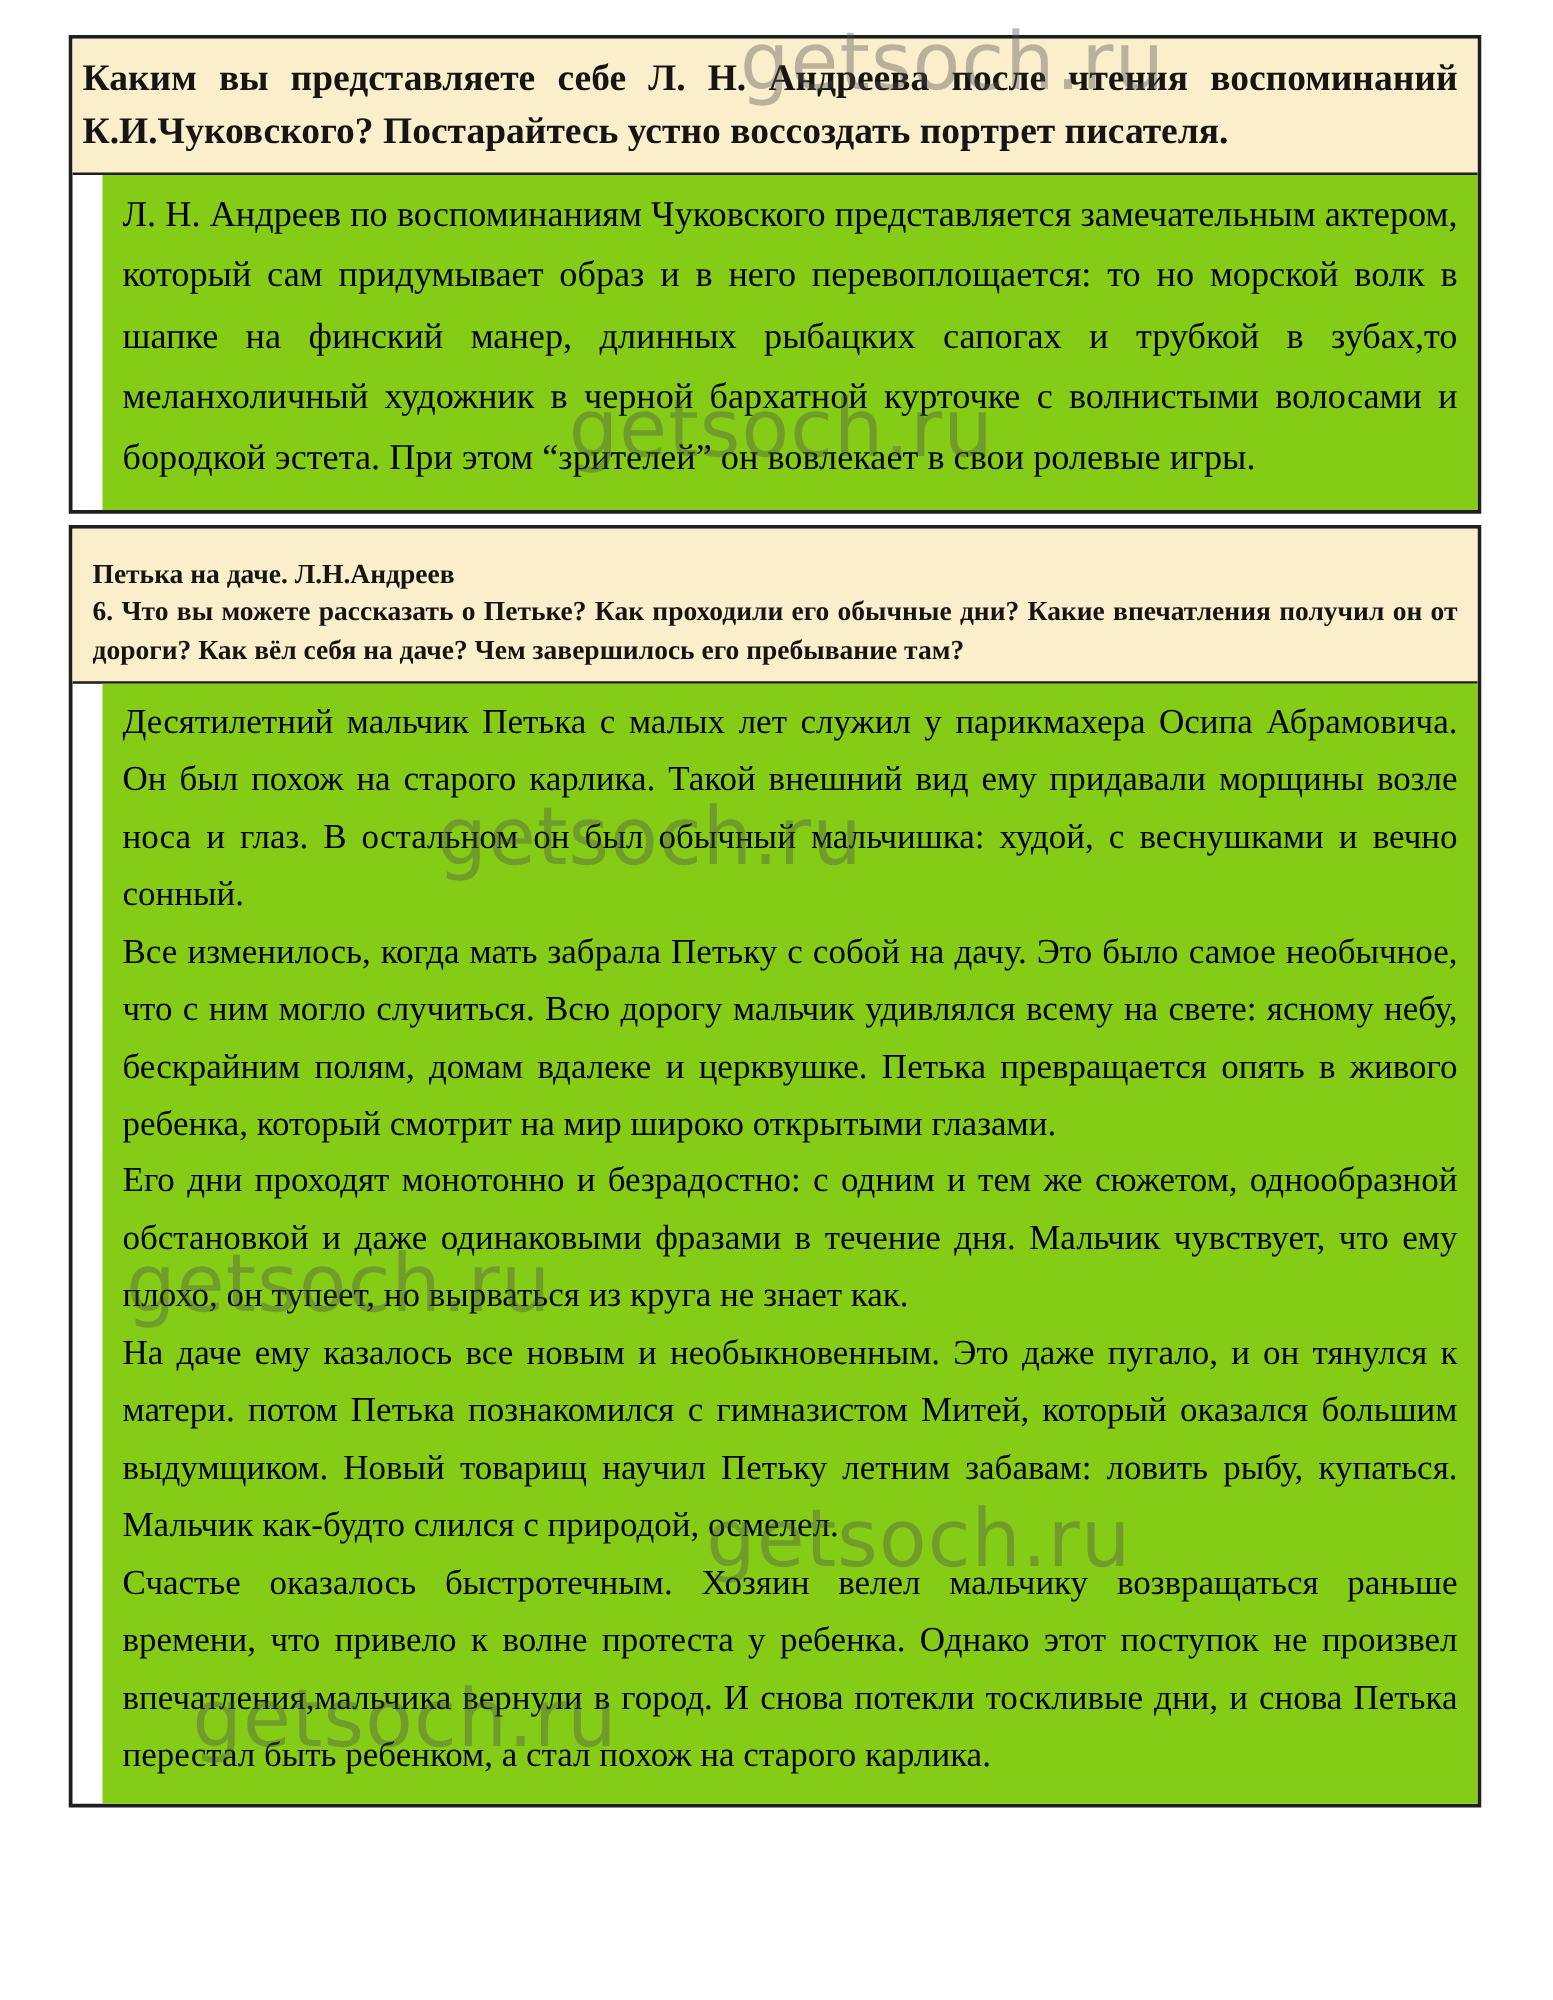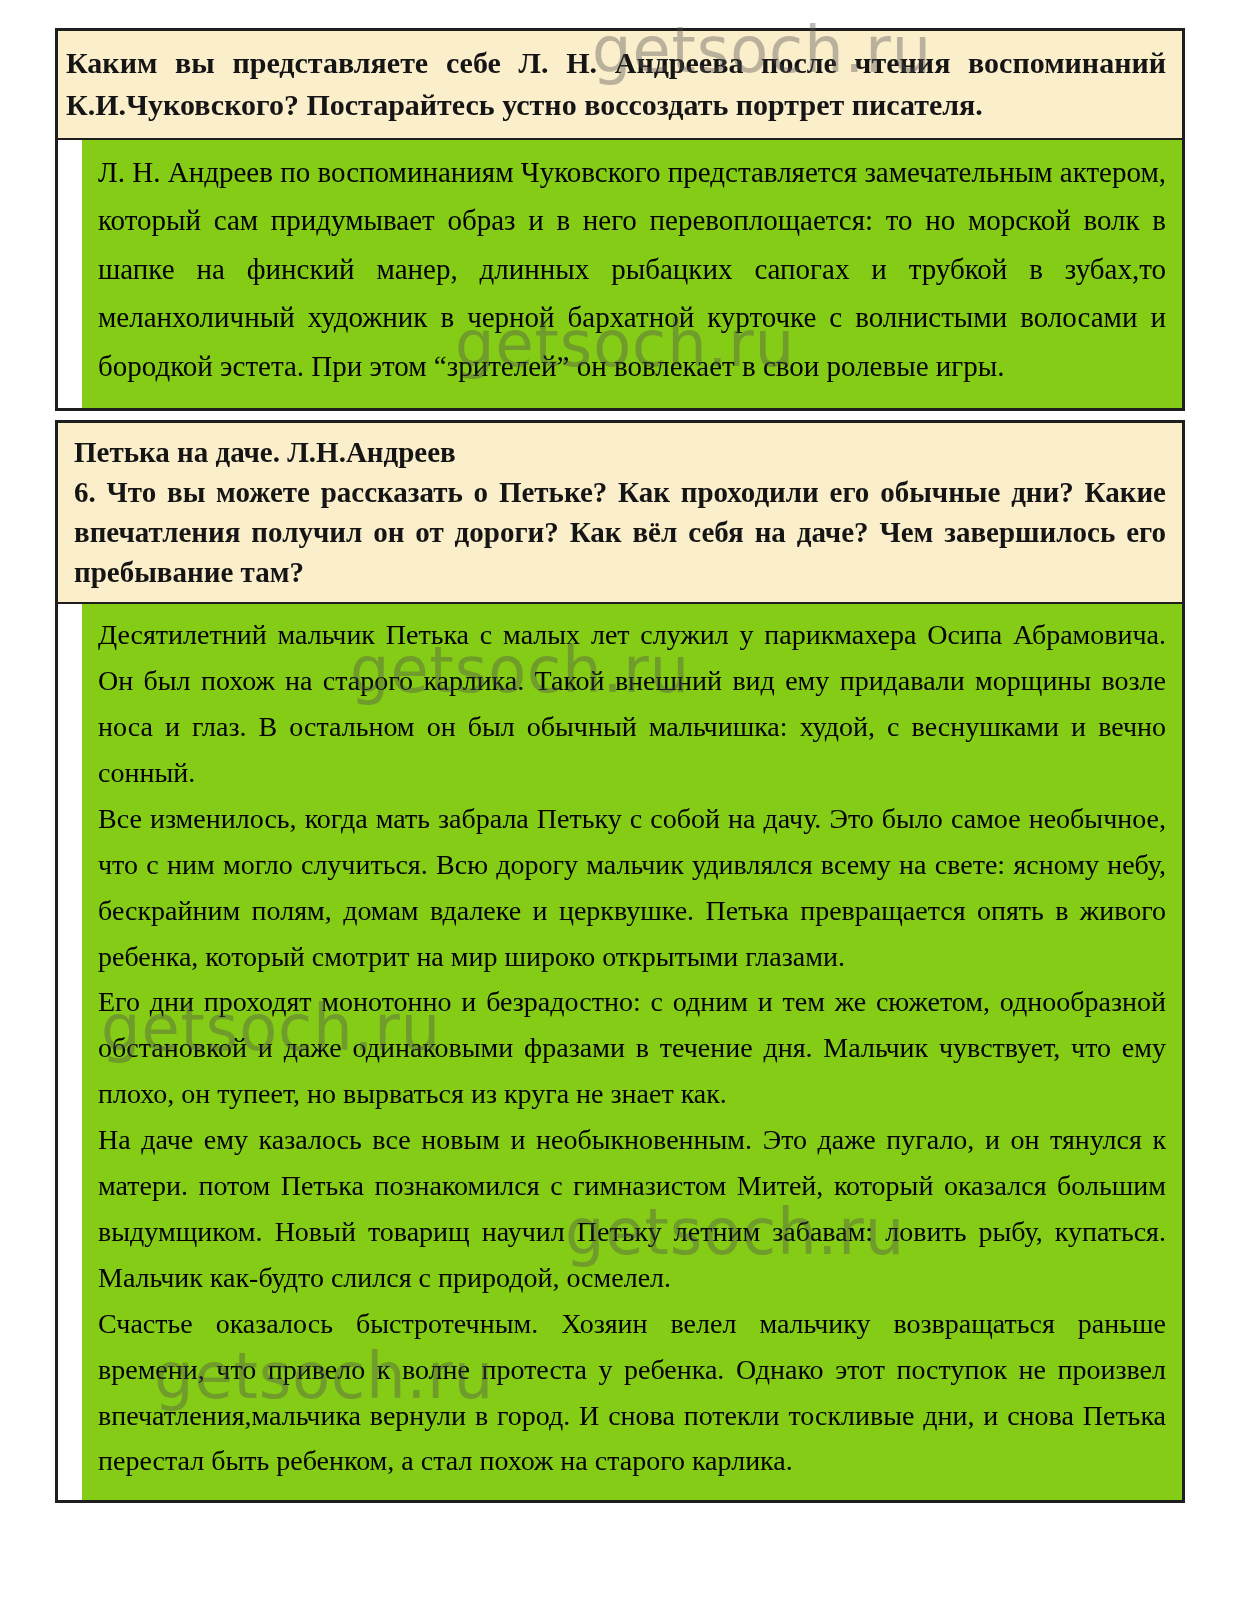--- a/index.html
+++ b/index.html
@@ -42,21 +42,21 @@
     background: #84cc16;
     padding: 8px 16px 16px 16px;
     font-size: 28px;
     line-height: 1.64;
     text-align: justify;
     color: #000000;
     margin-left: 24px;
   }
   .a-cell p { margin: 0; }
   .a-cell.first { font-size: 29px; line-height: 1.67; padding-bottom: 18px; }
-  .q-cell.second { font-size: 29px; line-height: 1.38; padding: 9px 16px 10px 16px; }
+  .q-cell.second { font-size: 22px; line-height: 1.38; padding: 21px 16px 10px 16px; }
   .watermark-layer {
     position: absolute; left: 0; top: 0;
     width: 1242px; height: 1600px;
     pointer-events: none;
     z-index: 5;
   }
   .wm {
     position: absolute;
     font-family: "DejaVu Sans", "Liberation Sans", sans-serif;
     font-size: 64px;

